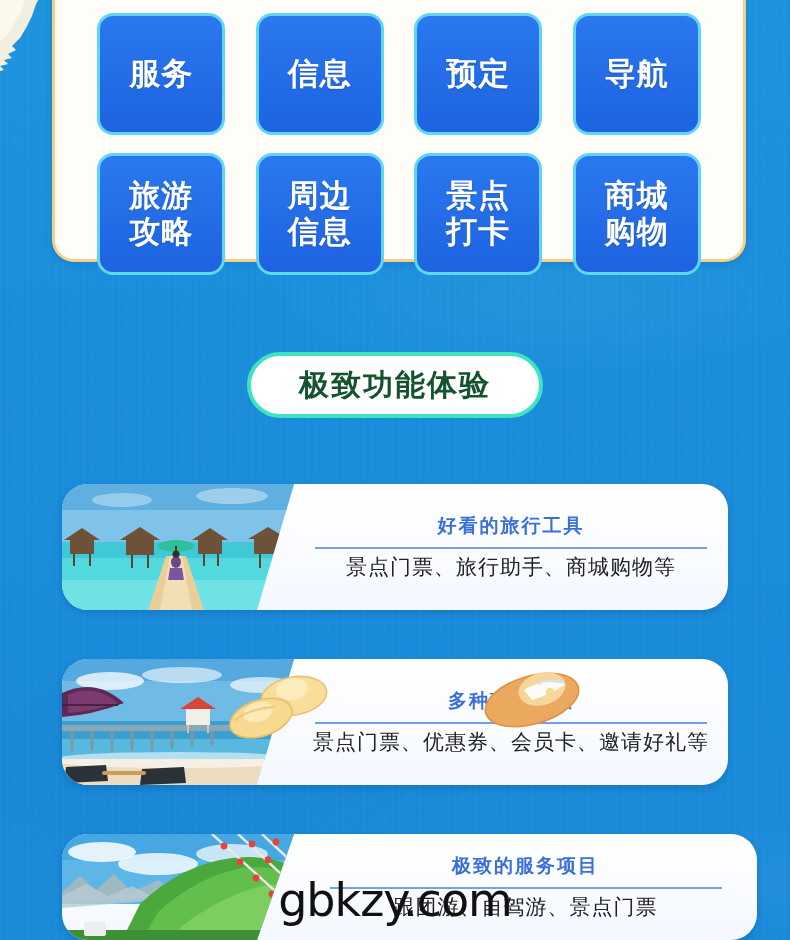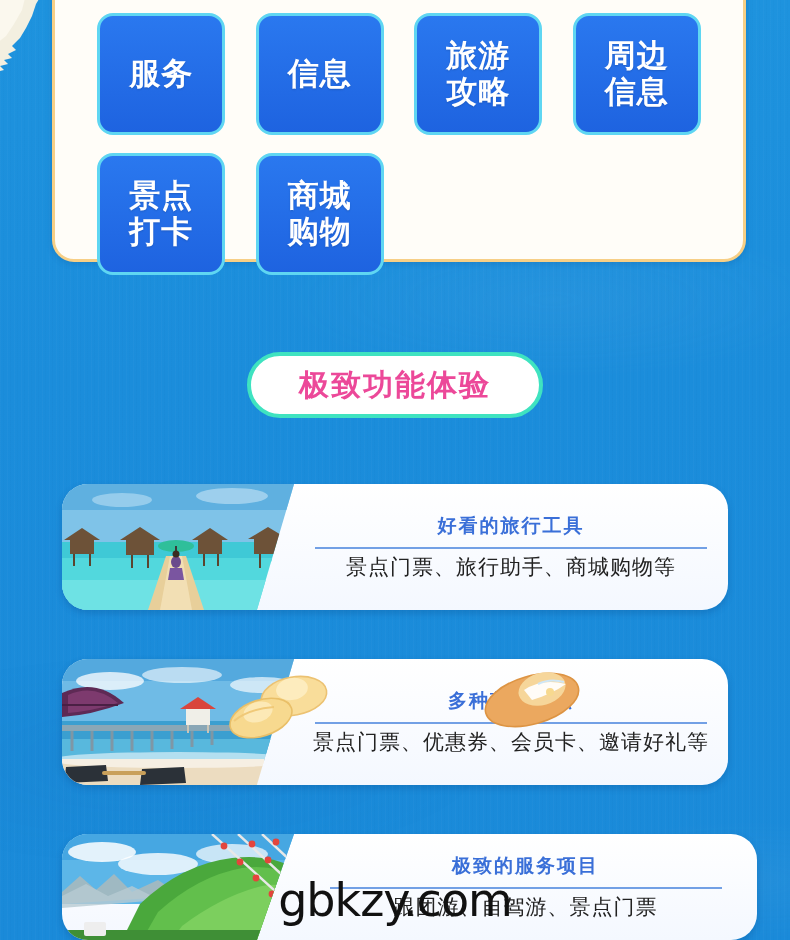--- a/index.html
+++ b/index.html
@@ -50,21 +50,21 @@
     cursor:pointer;
   }
   .nav-btn span{display:block;}
   
   #badge-wrap{position:absolute;left:0;right:0;top:330px;height:110px;}
   #badge{
     position:absolute;left:50%;transform:translateX(-50%);top:22px;
     width:296px;height:66px;background:#fff;border:4px solid #3fe3c0;
     border-radius:34px;box-sizing:border-box;
     display:flex;align-items:center;justify-content:center;
-    color:#ec4899;font-size:30px;font-weight:bold;letter-spacing:2px;
+    color:#14532d;font-size:30px;font-weight:bold;letter-spacing:2px;
     z-index:3;
   }
   .hat{position:absolute;}
   #hat-left-a{left:228px;top:357px;z-index:2;}
   #hat-left-b{left:258px;top:336px;z-index:1;}
   #hat-right{left:480px;top:330px;z-index:4;}
   
   .feat{
     position:absolute;left:62px;width:666px;height:126px;
     background:linear-gradient(180deg,#ffffff 0%,#f4f8ff 100%);
@@ -113,20 +113,26 @@
 </svg>
 
 <div id="nav-card">
   <div id="nav-grid">
 
     <div class="nav-btn">
       <span>服务</span>
     </div>
     <div class="nav-btn">
       <span>信息</span>
+    </div>
+    <div class="nav-btn">
+      <span>预定</span>
+    </div>
+    <div class="nav-btn">
+      <span>导航</span>
     </div>
 
     <div class="nav-btn">
       <span>旅游</span>
       <span>攻略</span>
     </div>
     <div class="nav-btn">
       <span>周边</span>
       <span>信息</span>
     </div>

